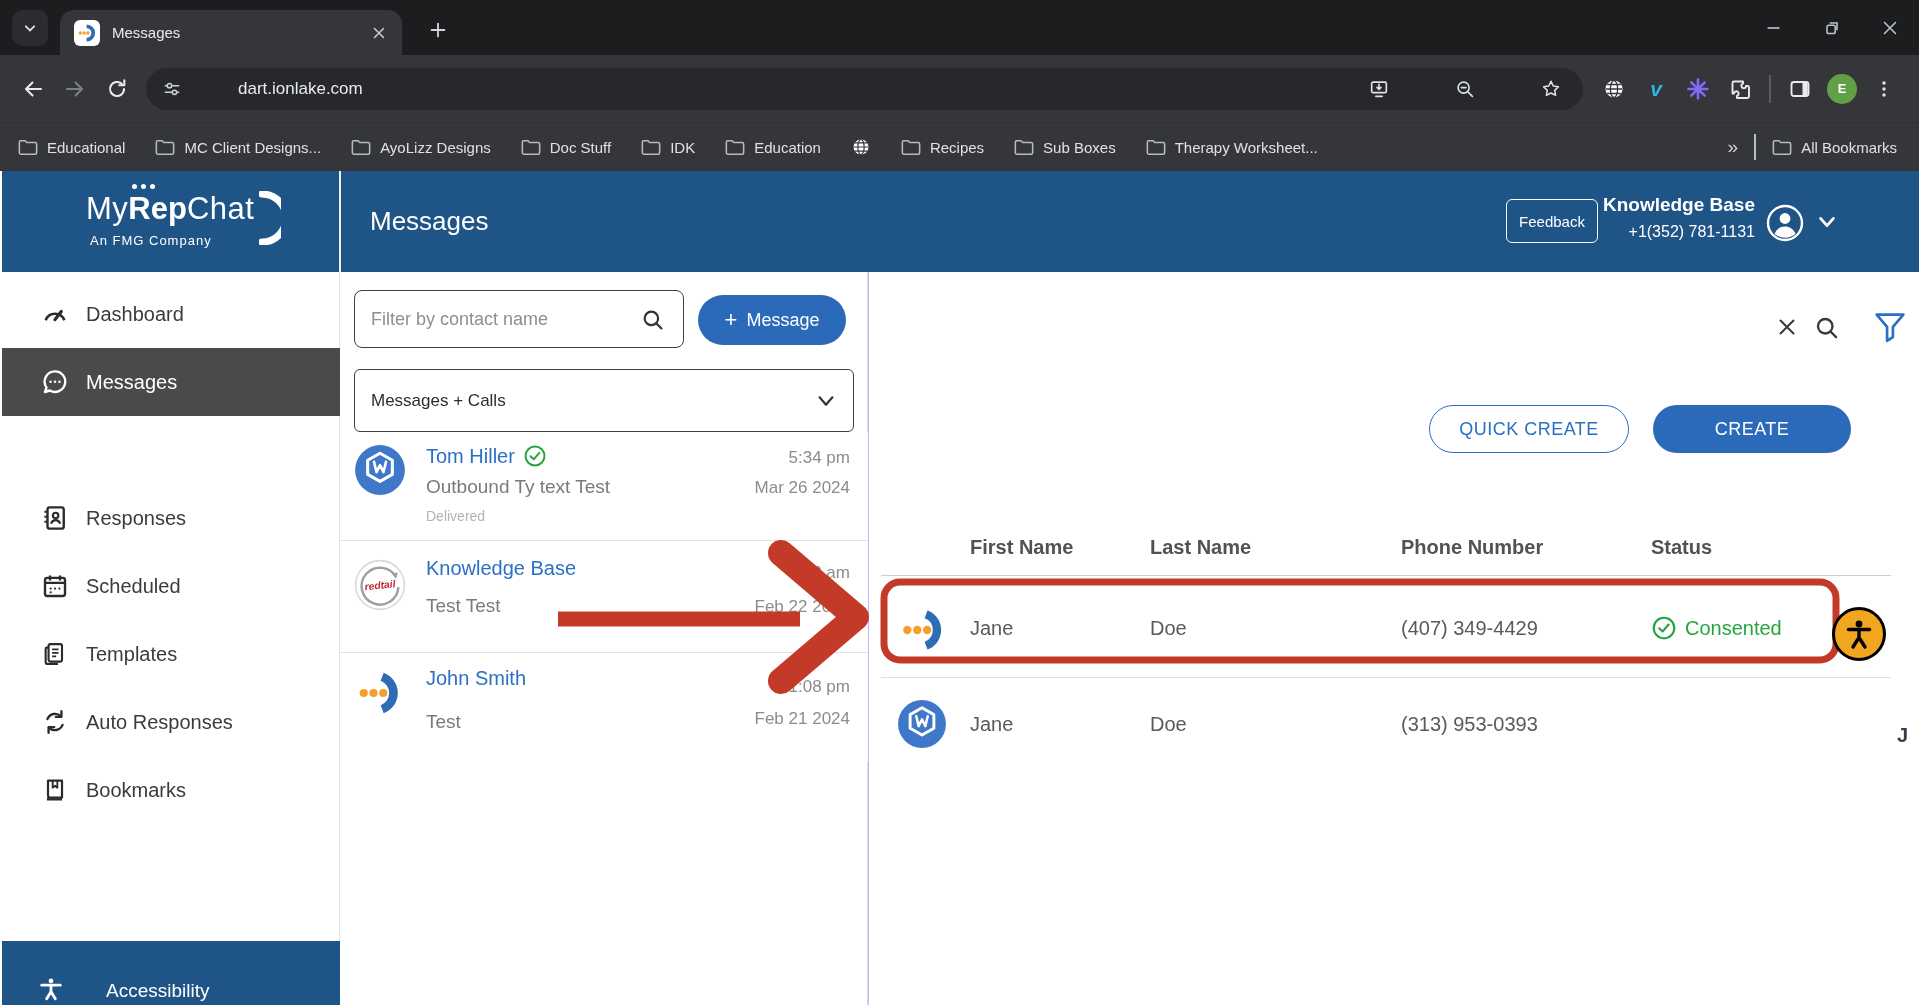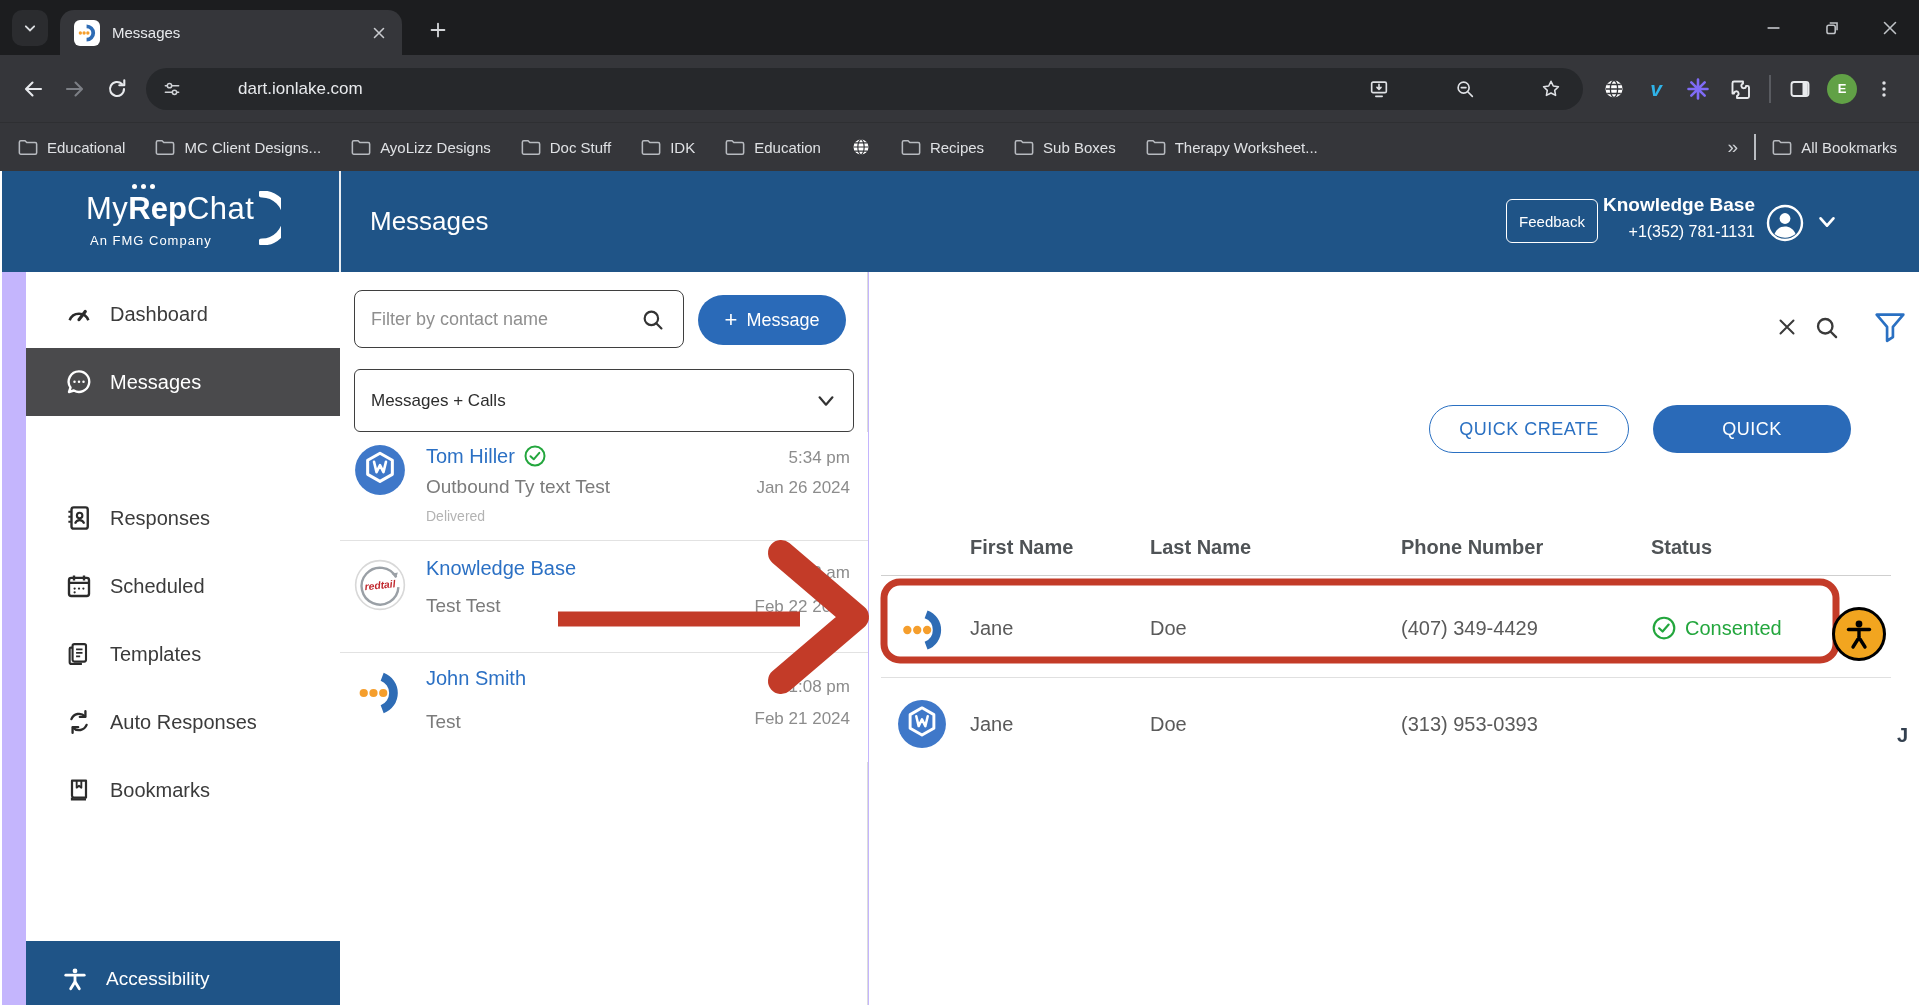--- a/index.html
+++ b/index.html
@@ -64,28 +64,28 @@
     display:flex; align-items:center; justify-content:center; background:transparent; }
   .acctname { position:absolute; left:1540px; top:23px; width:213px; text-align:right;
     color:#fff; font-size:19px; font-weight:700; }
   .acctphone { position:absolute; left:1540px; top:52px; width:213px; text-align:right;
     color:#fff; font-size:16px; }
   .acctavatar { position:absolute; left:1764px; top:33px; }
   .acctchev { position:absolute; left:1814px; top:42px; }
 
   
   .sidebar { position:absolute; top:101px; left:0; width:338px; height:733px;
-    background:#fff; border-right:1px solid #e3e3e3;margin-left:24px; }
+    background:#fff; border-right:1px solid #e3e3e3; }
   .srow { position:absolute; left:0; width:338px; height:68px; display:flex; align-items:center; cursor:pointer; }
   .srow .sic { width:34px; margin-left:36px; display:flex; justify-content:center; }
   .srow .slb { margin-left:14px; font-size:20px; color:#3b3b3b; font-weight:500; }
   .srow.active { background:#4a4a4c; }
   .srow.active .slb { color:#fff; }
   .sfooter { position:absolute; left:0; top:669px; width:338px; height:165px; background:#1f5487; }
-  .frow { position:absolute; left:0; width:346px; height:46px; display:flex; align-items:center; }
+  .frow { position:absolute; left:0; width:346px; height:46px; display:flex; align-items:flex-end;gap:24px; }
   .frow .sic { width:30px; margin-left:34px; display:flex; justify-content:center; }
   .frow .slb { margin-left:16px; font-size:19px; color:#fff; font-weight:500; }
 
   
   .msgpanel { position:absolute; top:101px; left:338px; width:528px; height:733px;
     background:#fff; border-right:1px solid #dcdcdc; }
   .filterinput { position:absolute; left:14px; top:18px; width:330px; height:58px;
     border:1.5px solid #3f3f3f; border-radius:8px; font-size:18px; color:#333;
     padding:0 48px 0 16px; outline:none; font-family:"Liberation Sans",sans-serif; }
   .filterinput::placeholder { color:#8f8f8f; }
@@ -506,21 +506,21 @@
       <span class="cname" style="top:12px">
         <span>Tom Hiller</span>
         <svg width="24" height="24" viewBox="0 0 24 24">
             <circle cx="12" cy="12" r="9.5" fill="none" stroke="#23a63d" stroke-width="2"></circle>
             <polyline points="7.5,12.3 10.7,15.3 16.3,8.8" fill="none" stroke="#23a63d" stroke-width="2" stroke-linecap="round" stroke-linejoin="round"></polyline>
           </svg>
       </span>
       <span class="cprev" style="top:44px">Outbound Ty text Test</span>
       <span class="cstat" style="top:76px">Delivered</span>
       <span class="ctime" style="top:16px">5:34 pm</span>
-      <span class="cdate" style="top:46px">Jan 26 2024</span>
+      <span class="cdate" style="top:46px">Mar 26 2024</span>
     </div>
 
     <div class="conv b" style="top:268px;height:112px">
       <span class="cava" style="top:18px">
         <svg width="52" height="52" viewBox="0 0 48 48">
             <circle cx="24" cy="24" r="22.5" fill="#fff" stroke="#d8d8d8" stroke-width="1.5"></circle>
             <path d="M39 17A17 17 0 1 0 41 26" fill="none" stroke="#9aa0a6" stroke-width="2.2"></path>
             <polygon points="39,17 34.5,13.5 40.5,12.5" fill="#9aa0a6"></polygon>
             <text x="24" y="27.5" text-anchor="middle" font-size="9.5" font-style="italic" font-weight="bold" fill="#c0272d" transform="rotate(-6 24 24)">redtail</text>
           </svg>
@@ -563,21 +563,21 @@
           <circle cx="10.5" cy="10.5" r="6.2" fill="none" stroke="#3a3a3a" stroke-width="2"></circle>
           <path d="M15.2 15.2l4.6 4.6" stroke="#3a3a3a" stroke-width="2" stroke-linecap="round"></path>
         </svg>
     </span>
     <span class="funnel">
       <svg width="34" height="36" viewBox="0 0 28 28">
           <path d="M3 3h22l-8.6 10v8.5l-4.8 3V13L3 3z" fill="none" stroke="#2a70c2" stroke-width="2.2" stroke-linejoin="round"></path>
         </svg>
     </span>
     <button class="qcreate">QUICK CREATE</button>
-    <button class="sbtn">QUICK</button>
+    <button class="sbtn">CREATE</button>
 
     <span class="th" style="left:101px">First Name</span>
     <span class="th" style="left:281px">Last Name</span>
     <span class="th" style="left:532px">Phone Number</span>
     <span class="th" style="left:782px">Status</span>
     <div class="thline"></div>
 
     <div class="trow" style="top:309px;height:96px">
       <span class="abs" style="left:30px;top:24px">
         <svg width="50" height="50" viewBox="0 0 48 48">

